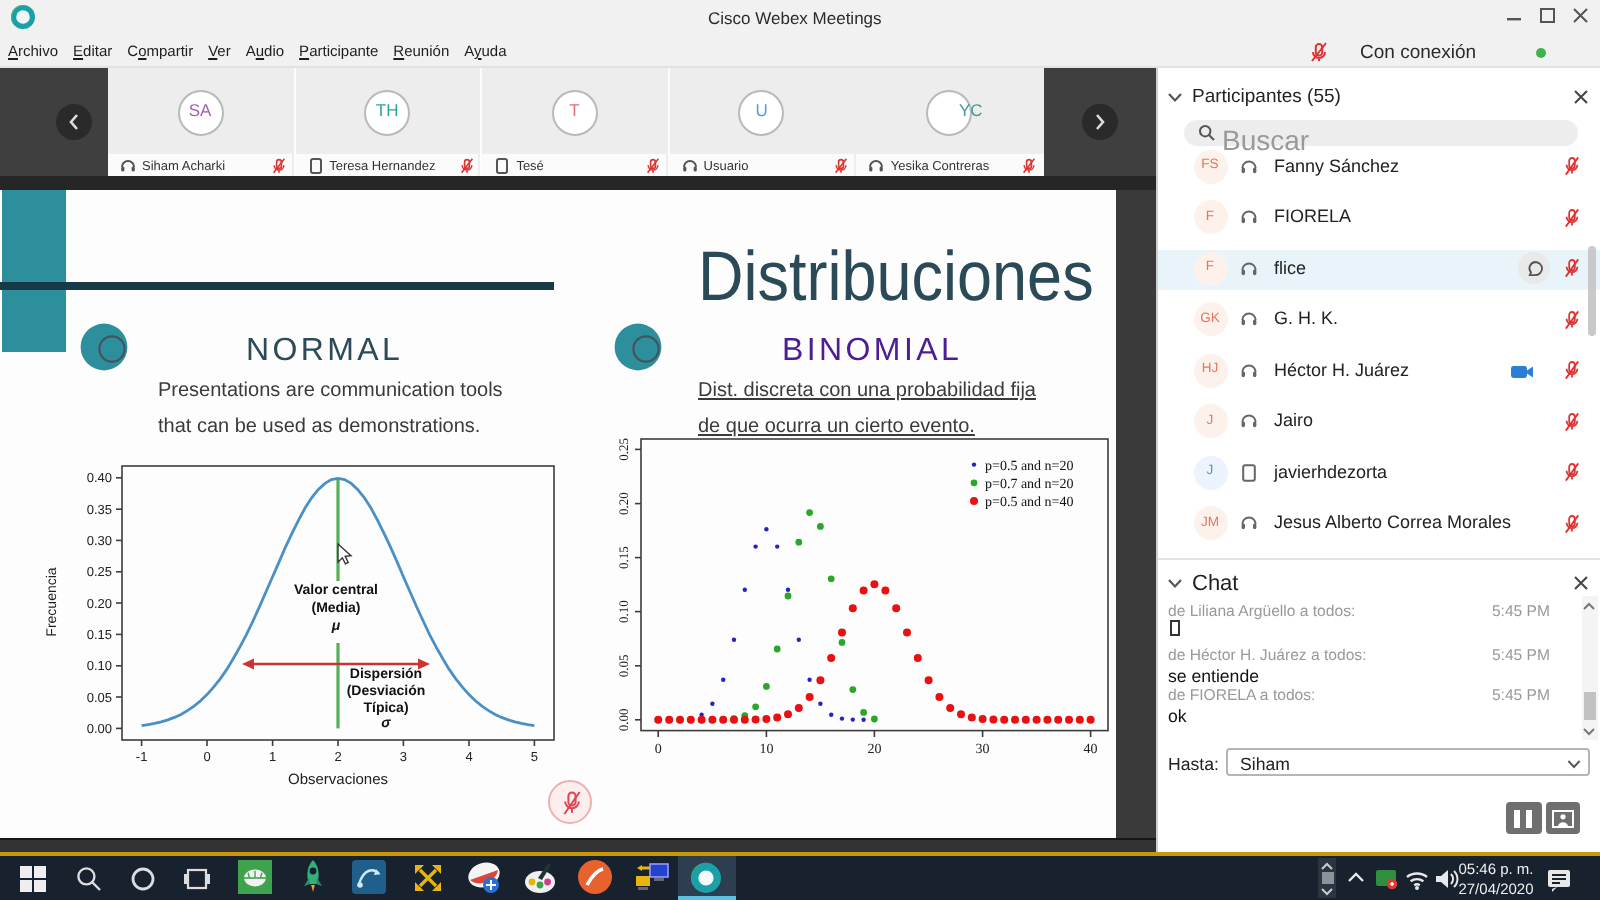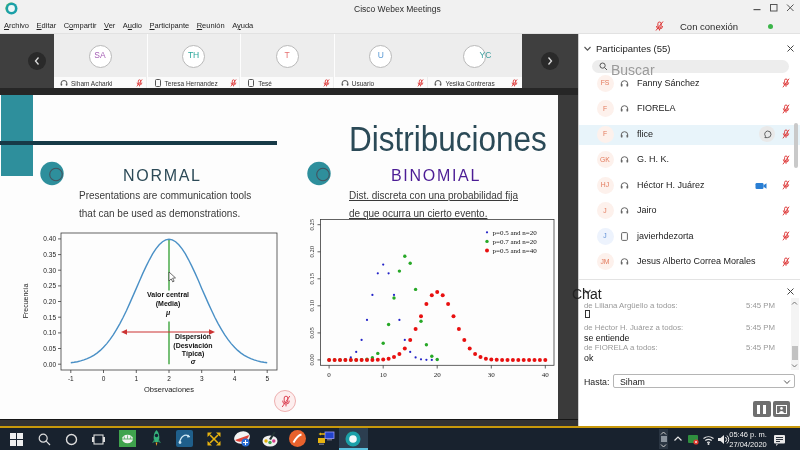--- a/index.html
+++ b/index.html
@@ -556,21 +556,21 @@
 <div class="abs" style="left:592px;top:59.5px;width:197px;height:13.5px;border-radius:7px;background:#ededed;"></div>
 <svg class="abs" style="left:599px;top:62px;" width="9" height="9" viewBox="0 0 9 9">
     <circle cx="3.6" cy="3.6" r="2.6" fill="none" stroke="#555" stroke-width="1"></circle>
     <path d="M5.6 5.6 8 8" stroke="#555" stroke-width="1"></path>
   </svg>
 <div class="abs" style="left:611px;top:62px;font-size:14px;color:#9a9a9a;">Buscar</div>
 <div class="abs" style="left:579px;top:279px;width:221px;height:1px;background:#e3e3e3;"></div>
 <svg class="abs" style="left:583px;top:287px;" width="9" height="9" viewBox="0 0 9 9">
     <path d="M1.5 3 4.5 6.2 7.5 3" fill="none" stroke="#555" stroke-width="1.1"></path>
   </svg>
-<div class="abs" style="left:572px;top:286px;font-size:14px;color:#222;">Chat</div>
+<div class="abs" style="left:596px;top:286px;font-size:11px;color:#222;">Chat</div>
 <svg class="abs" style="left:786px;top:287px;" width="9" height="9" viewBox="0 0 9 9">
     <path d="M1.5 1.5 7.5 7.5M7.5 1.5 1.5 7.5" stroke="#444" stroke-width="1"></path>
   </svg>
 <div class="abs" style="left:584px;top:301px;font-size:7.8px;color:#999;">de Liliana Argüello a todos:</div>
 <div class="abs" style="left:735px;top:301px;width:40px;text-align:right;font-size:7.8px;color:#999;">5:45 PM</div>
 <div class="abs" style="left:584px;top:322.5px;font-size:7.8px;color:#999;">de Héctor H. Juárez a todos:</div>
 <div class="abs" style="left:735px;top:322.5px;width:40px;text-align:right;font-size:7.8px;color:#999;">5:45 PM</div>
 <div class="abs" style="left:584px;top:342.5px;font-size:7.8px;color:#999;">de FIORELA a todos:</div>
 <div class="abs" style="left:735px;top:342.5px;width:40px;text-align:right;font-size:7.8px;color:#999;">5:45 PM</div>
 <div class="abs" style="left:584.5px;top:310px;width:5px;height:8px;border:1px solid #333;box-sizing:border-box;"></div>

